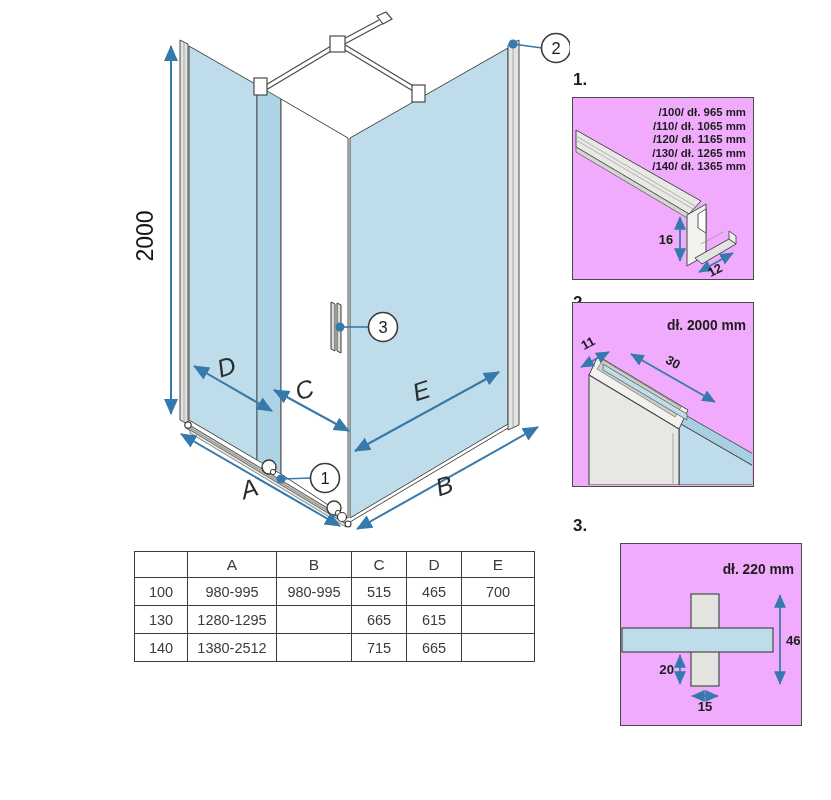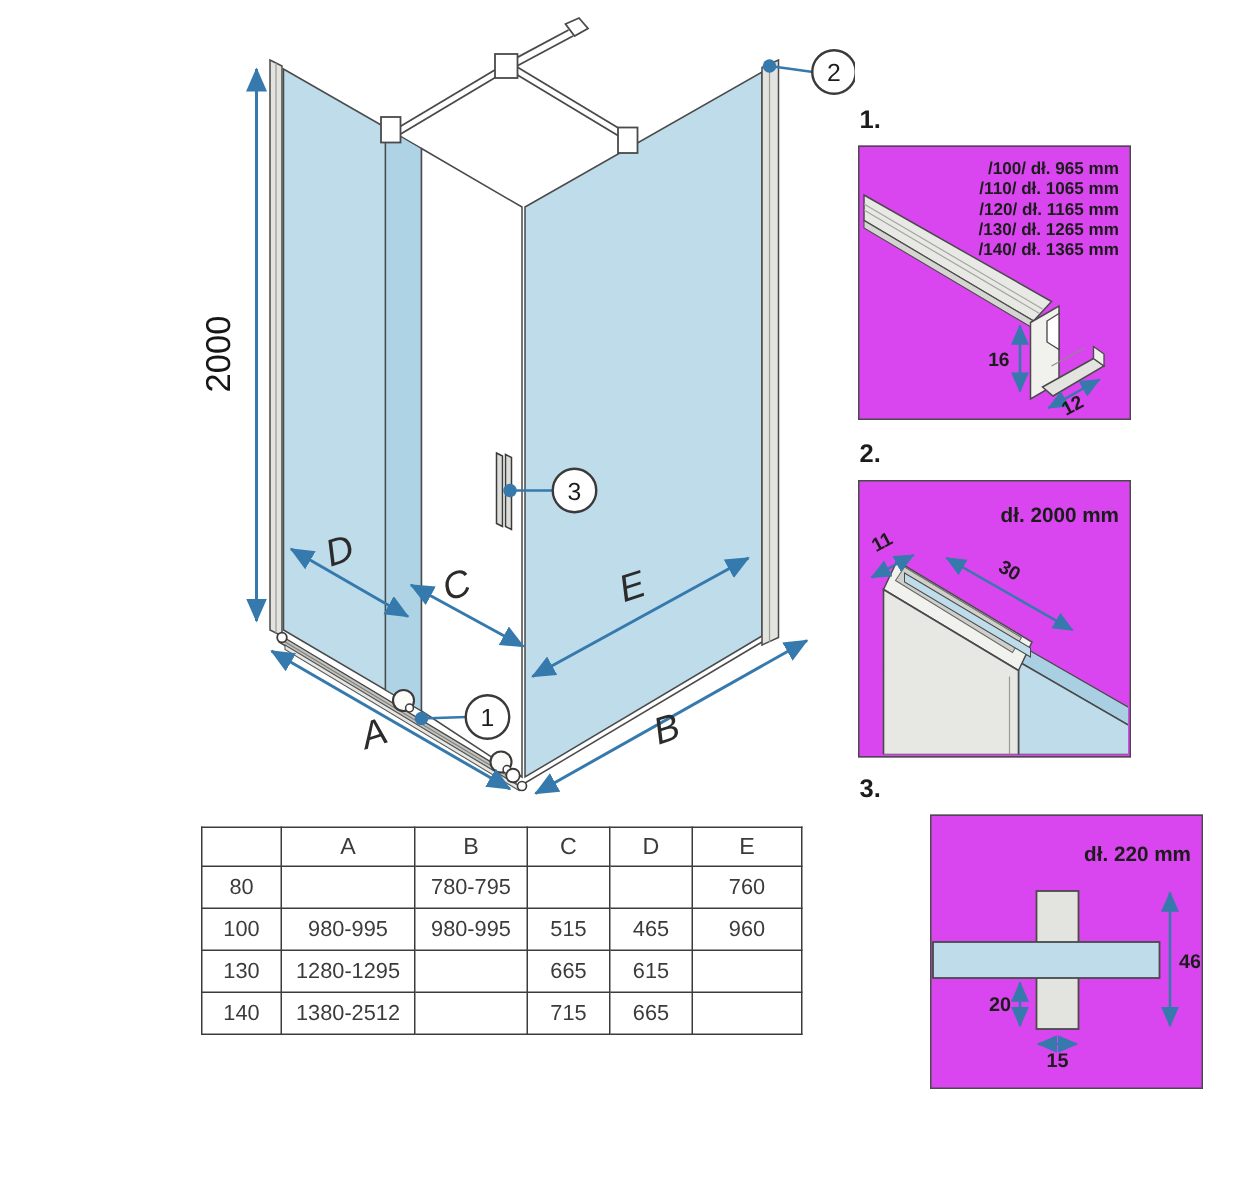--- a/index.html
+++ b/index.html
@@ -4,21 +4,21 @@
 <style>
   html,body{margin:0;padding:0;background:#fff;}
   #page{
     position:relative;width:831px;height:800px;background:#ffffff;
     font-family:"Liberation Sans",sans-serif;overflow:hidden;
   }
   .detail-label{
     position:absolute;left:573px;font-size:17px;font-weight:700;color:#1c1c1c;
   }
   .detail-box{
-    position:absolute;left:572px;width:182px;background:#d946ef;
+    position:absolute;left:572px;width:182px;background:#f0abfc;
     border:1.5px solid #4a4a4a;box-sizing:border-box;
   }
   .detail-box svg{display:block;}
   #main-drawing{position:absolute;left:0;top:0;}
   #spec-table{
     position:absolute;left:134px;top:551px;
     border-collapse:collapse;table-layout:fixed;
   }
   #spec-table th,#spec-table td{
     border:1.6px solid #3c3c3c;text-align:center;vertical-align:middle;
@@ -155,21 +155,21 @@
       <g>
         <line x1="107" y1="119" x2="107" y2="163" stroke="#3579ad" stroke-width="1.7" marker-start="url(#ah1)" marker-end="url(#ah1)"></line>
         <text x="100" y="146" text-anchor="end" font-size="12.8" font-weight="700" fill="#1c1c1c">16</text>
         <line x1="126" y1="174" x2="160" y2="155" stroke="#3579ad" stroke-width="1.7" marker-start="url(#ah1)" marker-end="url(#ah1)"></line>
         <text x="144" y="176" text-anchor="middle" transform="rotate(-28 144 176)" font-size="12.8" font-weight="700" fill="#1c1c1c">12</text>
       </g>
     </svg>
   </div>
 
   <div class="detail-label" style="top:293px;">2.</div>
-  <div class="detail-box" style="top:320px;height:185px;">
+  <div class="detail-box" style="top:302px;height:185px;">
     <svg width="179" height="182" viewBox="0 0 179 182">
       <defs>
         <marker id="ah2" markerWidth="9" markerHeight="8" refX="7.5" refY="3.5" orient="auto-start-reverse">
           <path d="M0,0 L8,3.5 L0,7 Z" fill="#3579ad"></path>
         </marker>
       </defs>
       <text x="173" y="27" text-anchor="end" font-size="13.8" font-weight="700" fill="#1c1c1c">dł. 2000 mm</text>
       <g>
         <polygon points="106,120 114,113 182,152 182,164" fill="#a9cfe3" stroke="#4a4a4a" stroke-width="0.9"></polygon>
         <polygon points="106,120 182,164 182,182 106,182" fill="#bedcea" stroke="#4a4a4a" stroke-width="1"></polygon>
@@ -224,34 +224,26 @@
     <tbody>
         <tr>
       <th></th>
       <th>A</th>
       <th>B</th>
       <th>C</th>
       <th>D</th>
       <th>E</th>
     </tr>
     <tr>
-      <td>80</td>
-      <td></td>
-      <td>780-795</td>
-      <td></td>
-      <td></td>
-      <td>760</td>
-    </tr>
-    <tr>
       <td>100</td>
       <td>980-995</td>
       <td>980-995</td>
       <td>515</td>
       <td>465</td>
-      <td>960</td>
+      <td>700</td>
     </tr>
     <tr>
       <td>130</td>
       <td>1280-1295</td>
       <td></td>
       <td>665</td>
       <td>615</td>
       <td></td>
     </tr>
     <tr>

